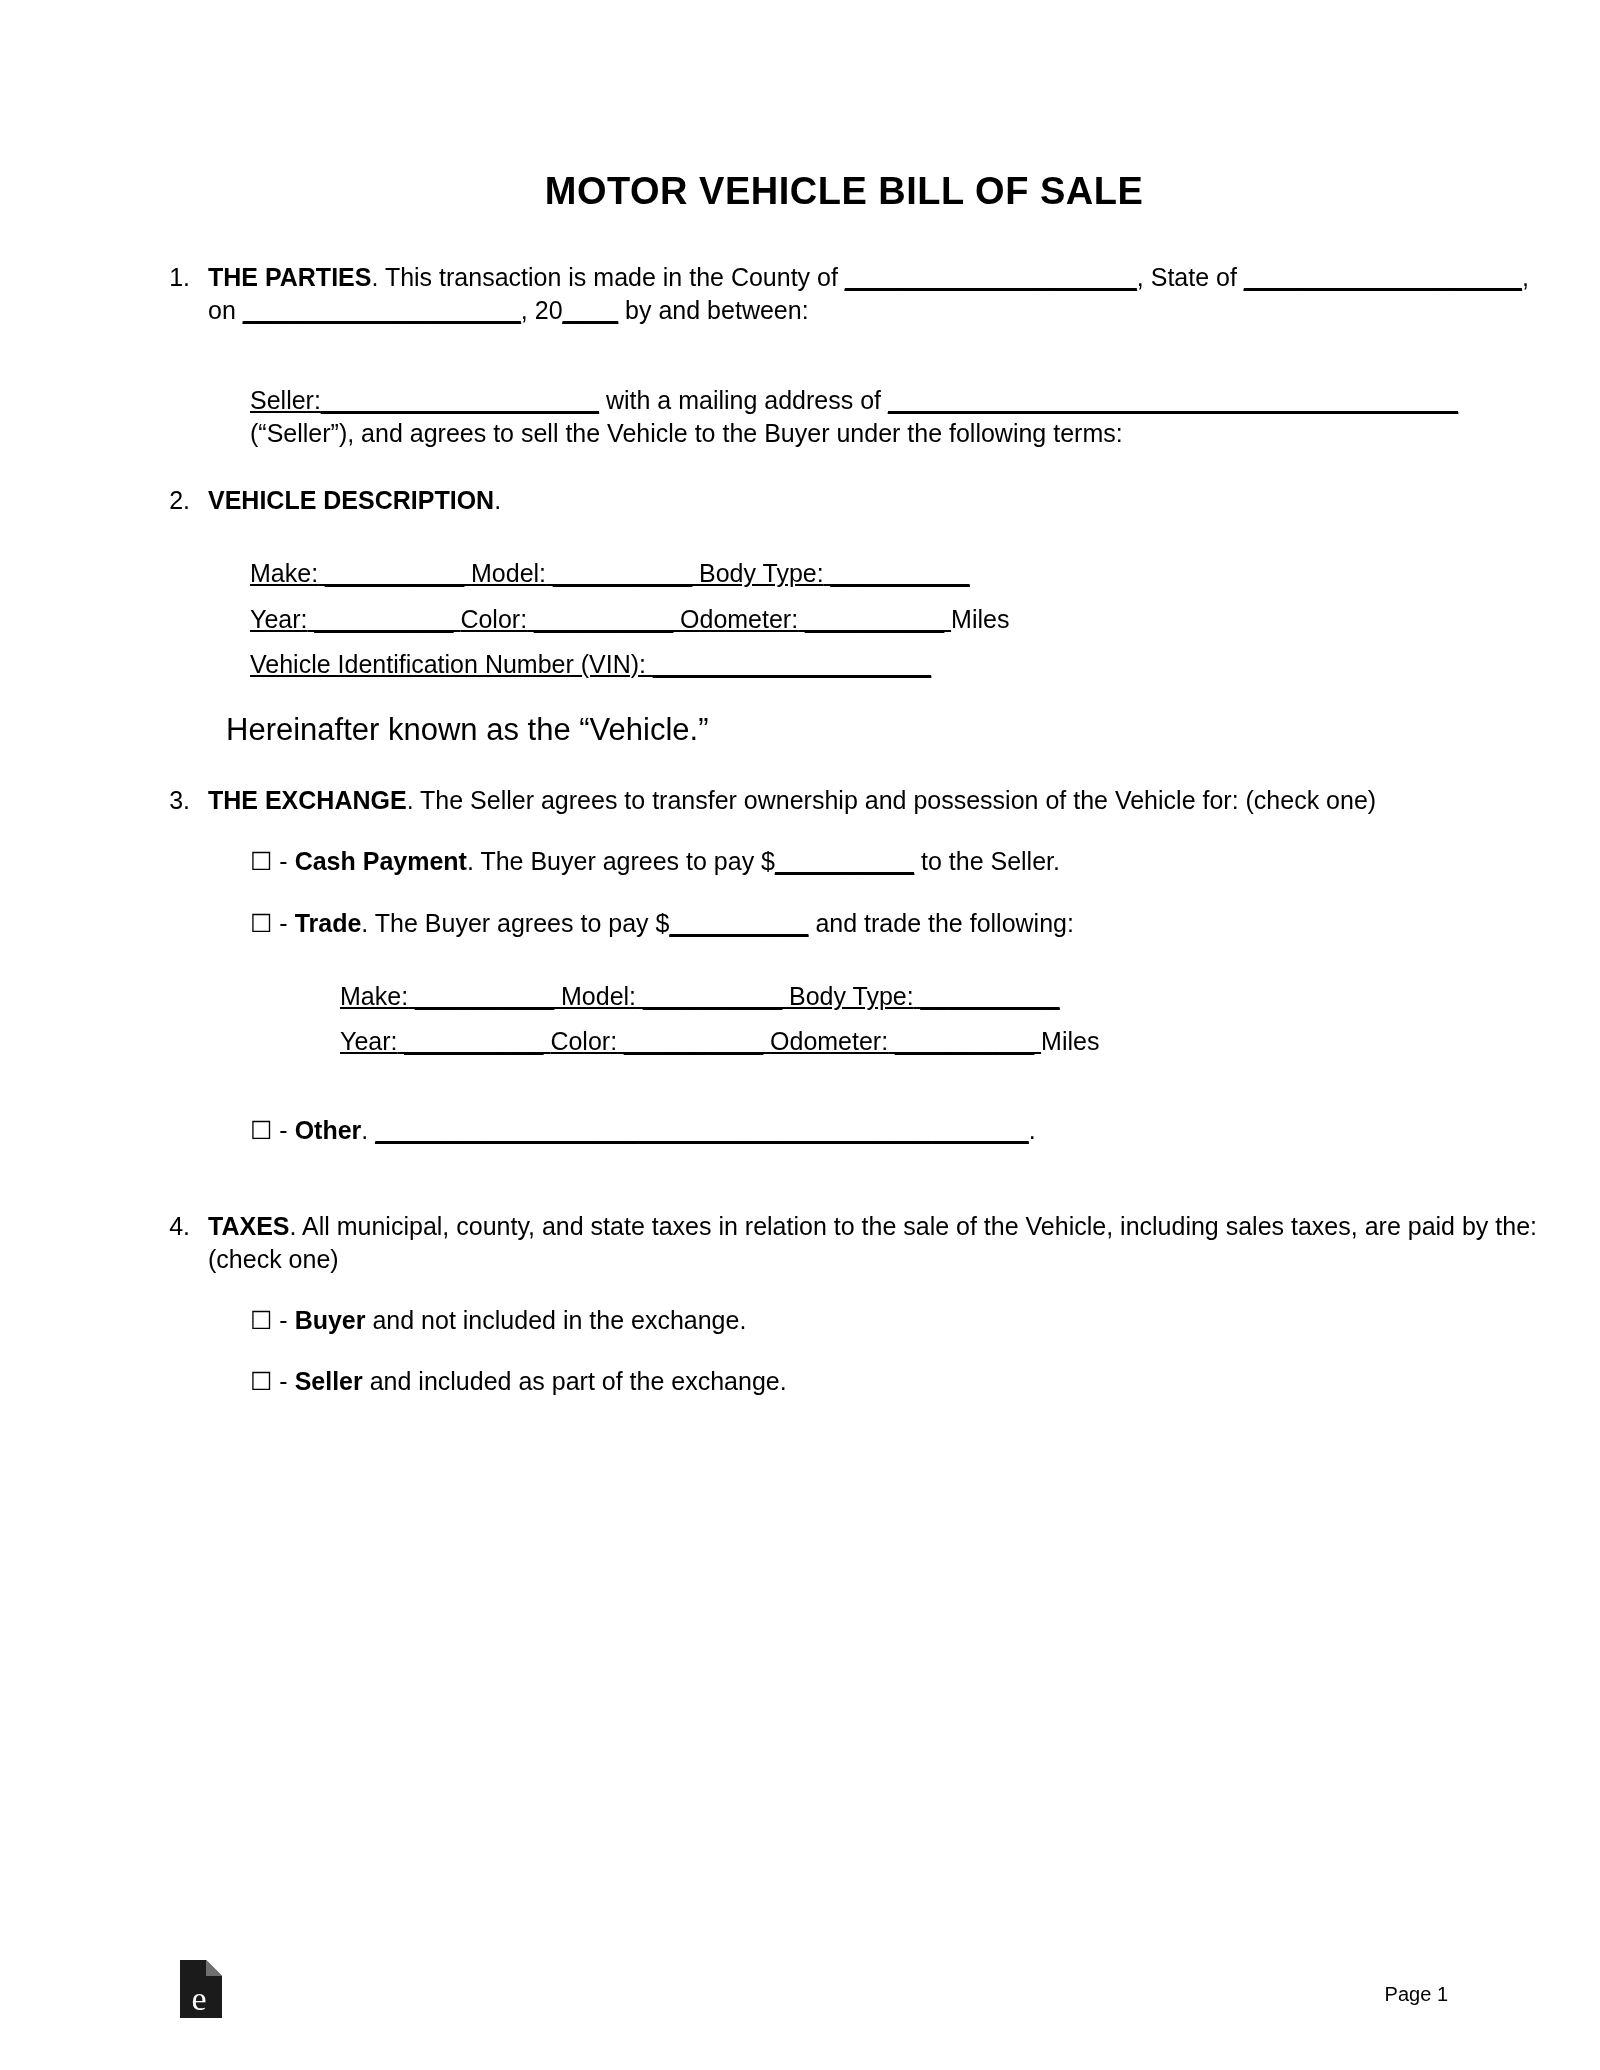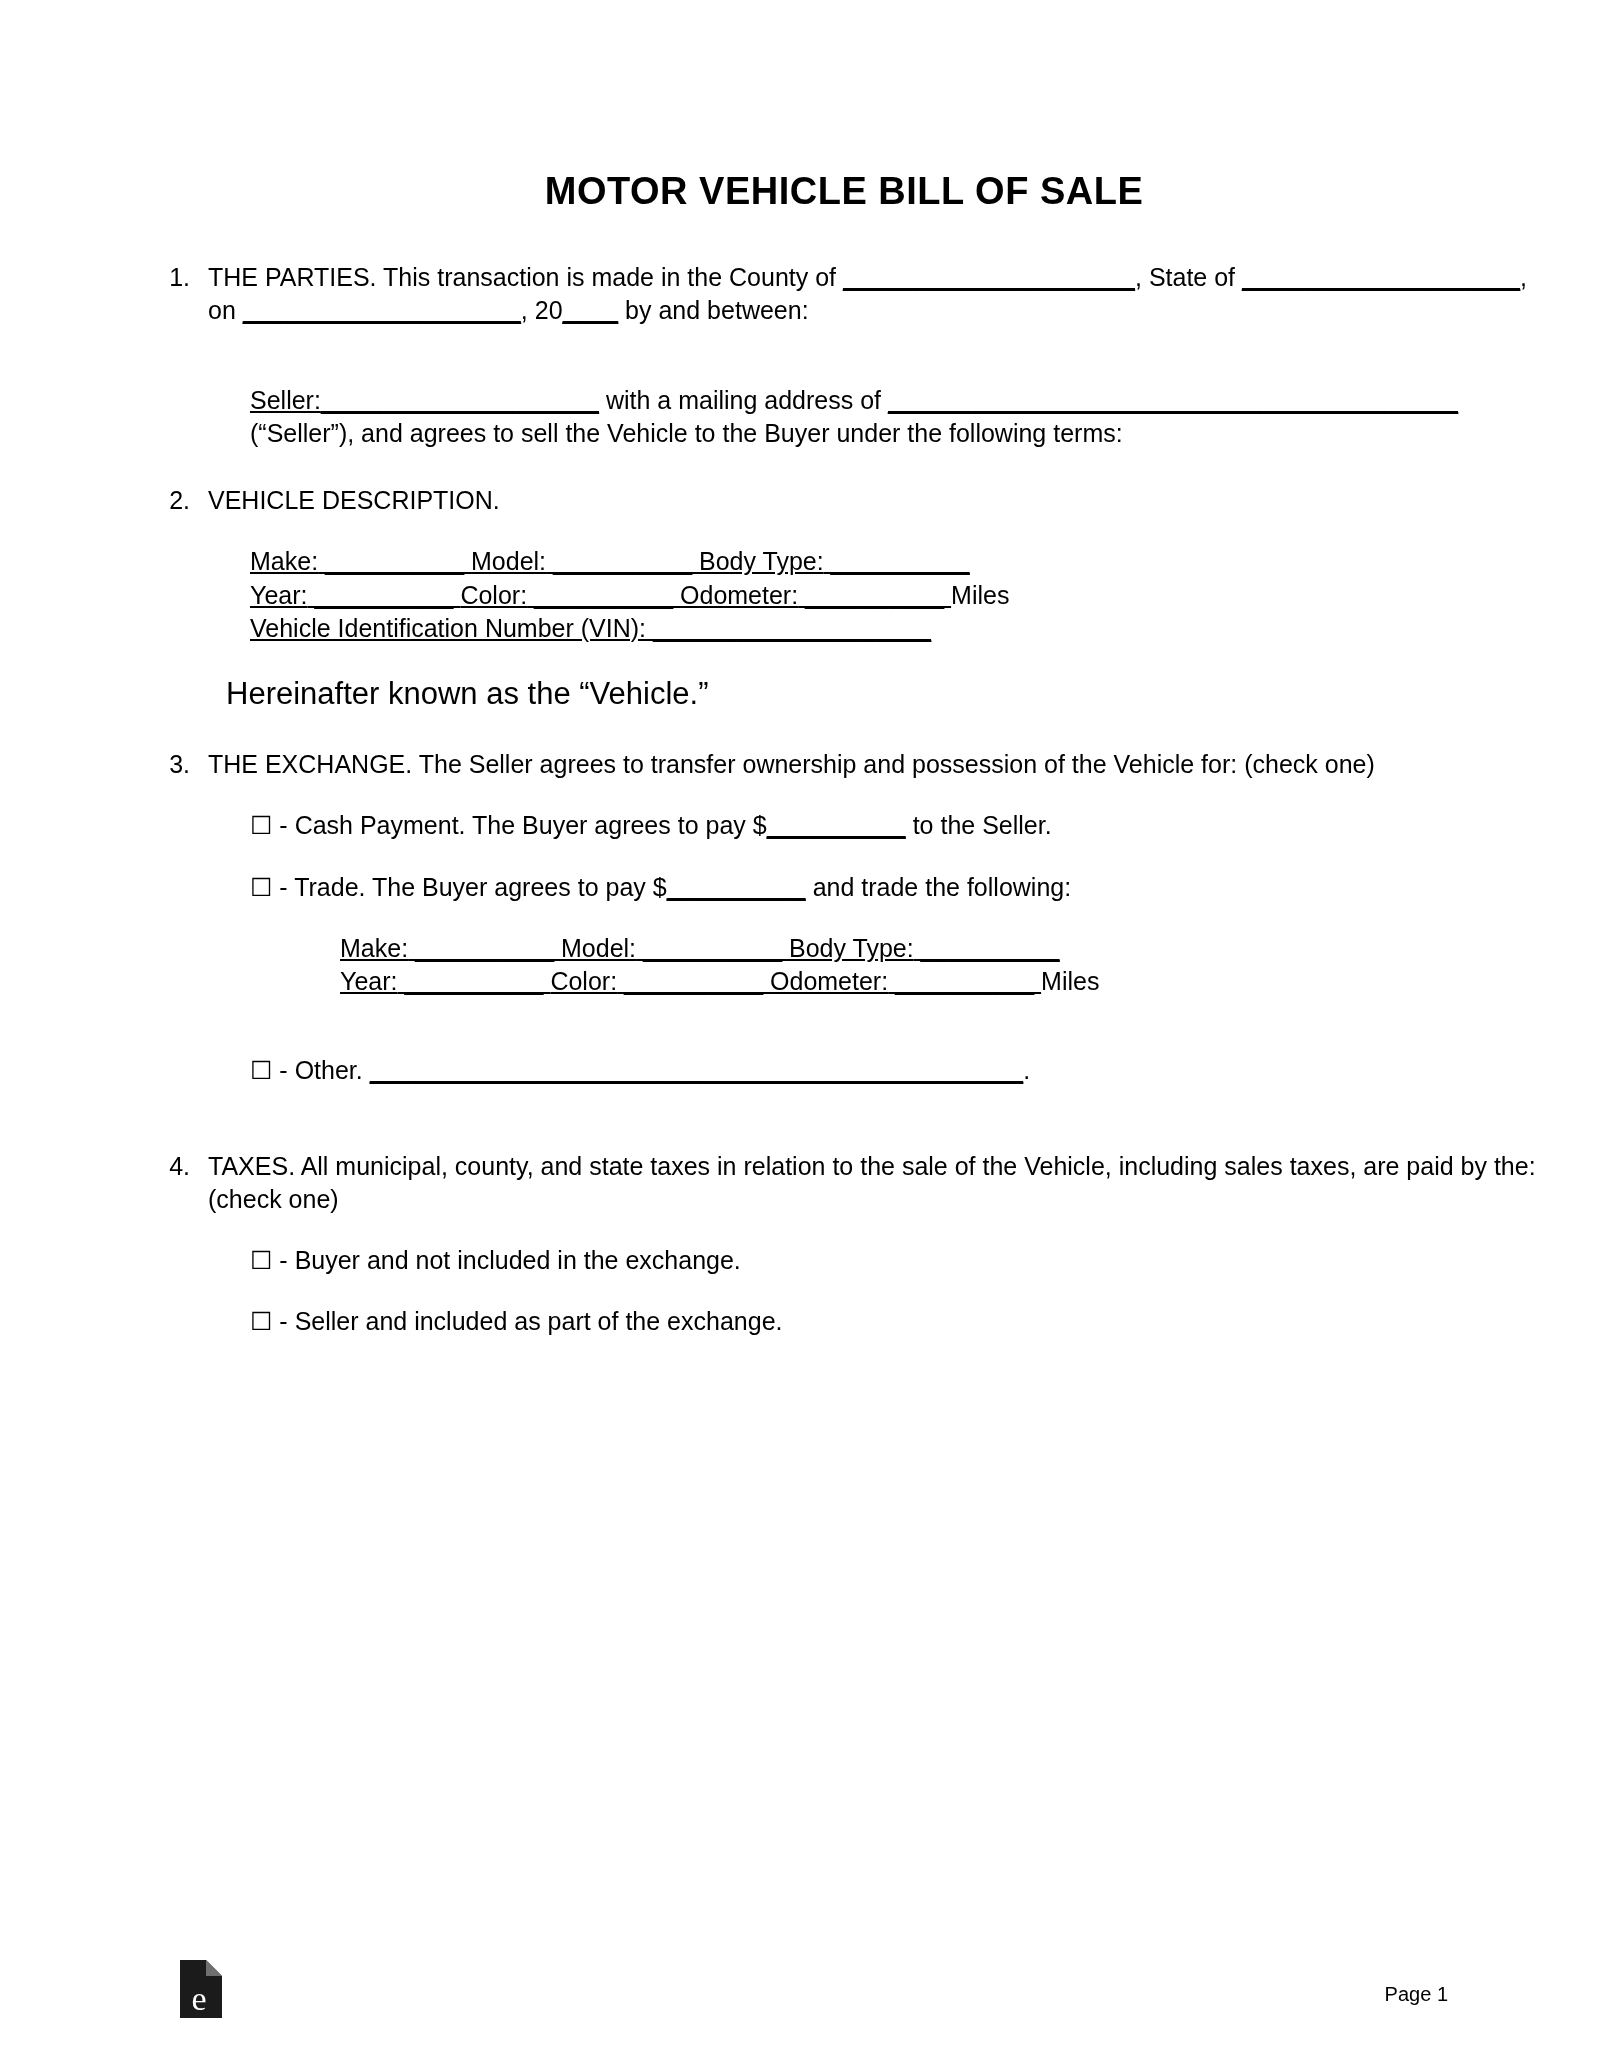--- a/index.html
+++ b/index.html
@@ -39,21 +39,21 @@
   .clause-num {
     width: 58px;
     flex: 0 0 58px;
     text-align: right;
     padding-right: 18px;
     box-sizing: border-box;
   }
   .clause-body {
     flex: 1 1 auto;
   }
-  .bold { font-weight: normal; }
+  .bold { font-weight: bold; }
   .u { text-decoration: underline; }
   .blank { text-decoration: underline; white-space: pre; }
   .indent-1 {
     margin-left: 100px;
     font-size: 25px;
     line-height: 1.33;
   }
   .indent-2 {
     margin-left: 190px;
     font-size: 25px;
@@ -64,21 +64,21 @@
   .cb {
     font-size: 25px;
     line-height: 1;
     display: inline-block;
   }
   .note {
     margin-left: 76px;
     font-size: 31px;
     line-height: 1.33;
   }
-  .veh-line { white-space: nowrap; }
+  .veh-line { white-space: nowrap; margin-top: 12px; }
   .footer {
     position: absolute;
     left: 0;
     right: 0;
     bottom: 52px;
     height: 60px;
   }
   .logo {
     position: absolute;
     left: 176px;

